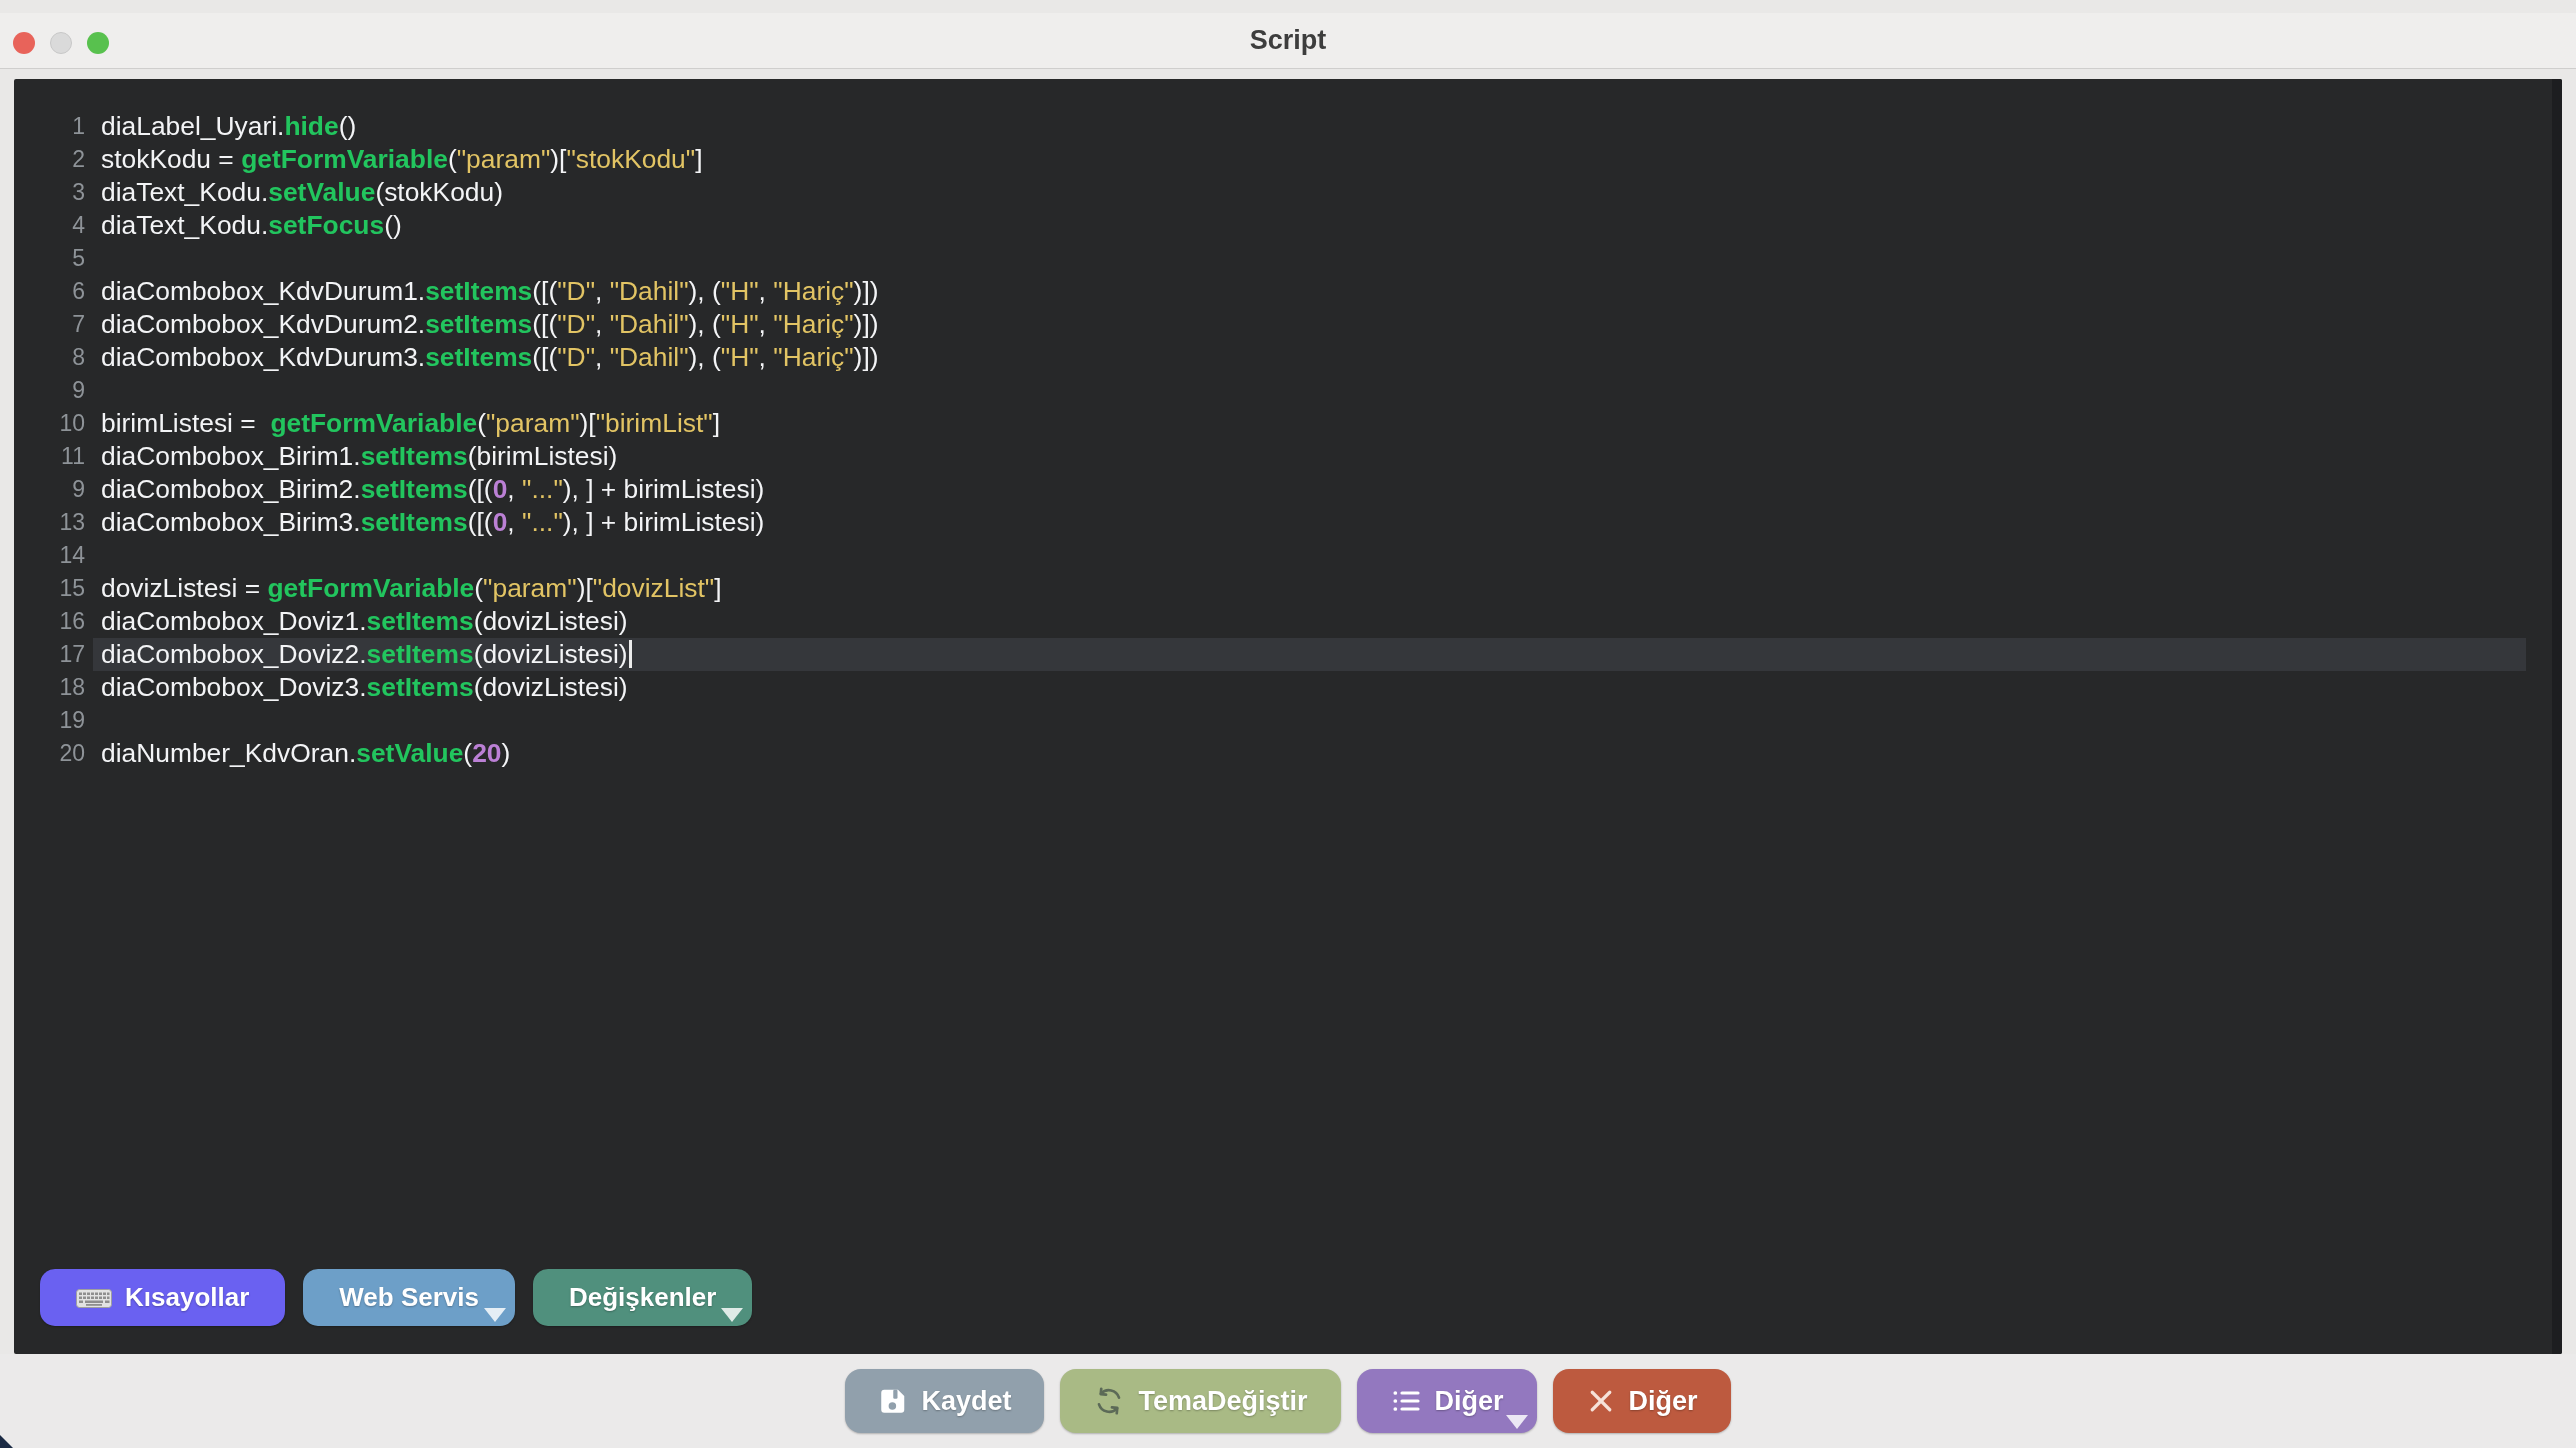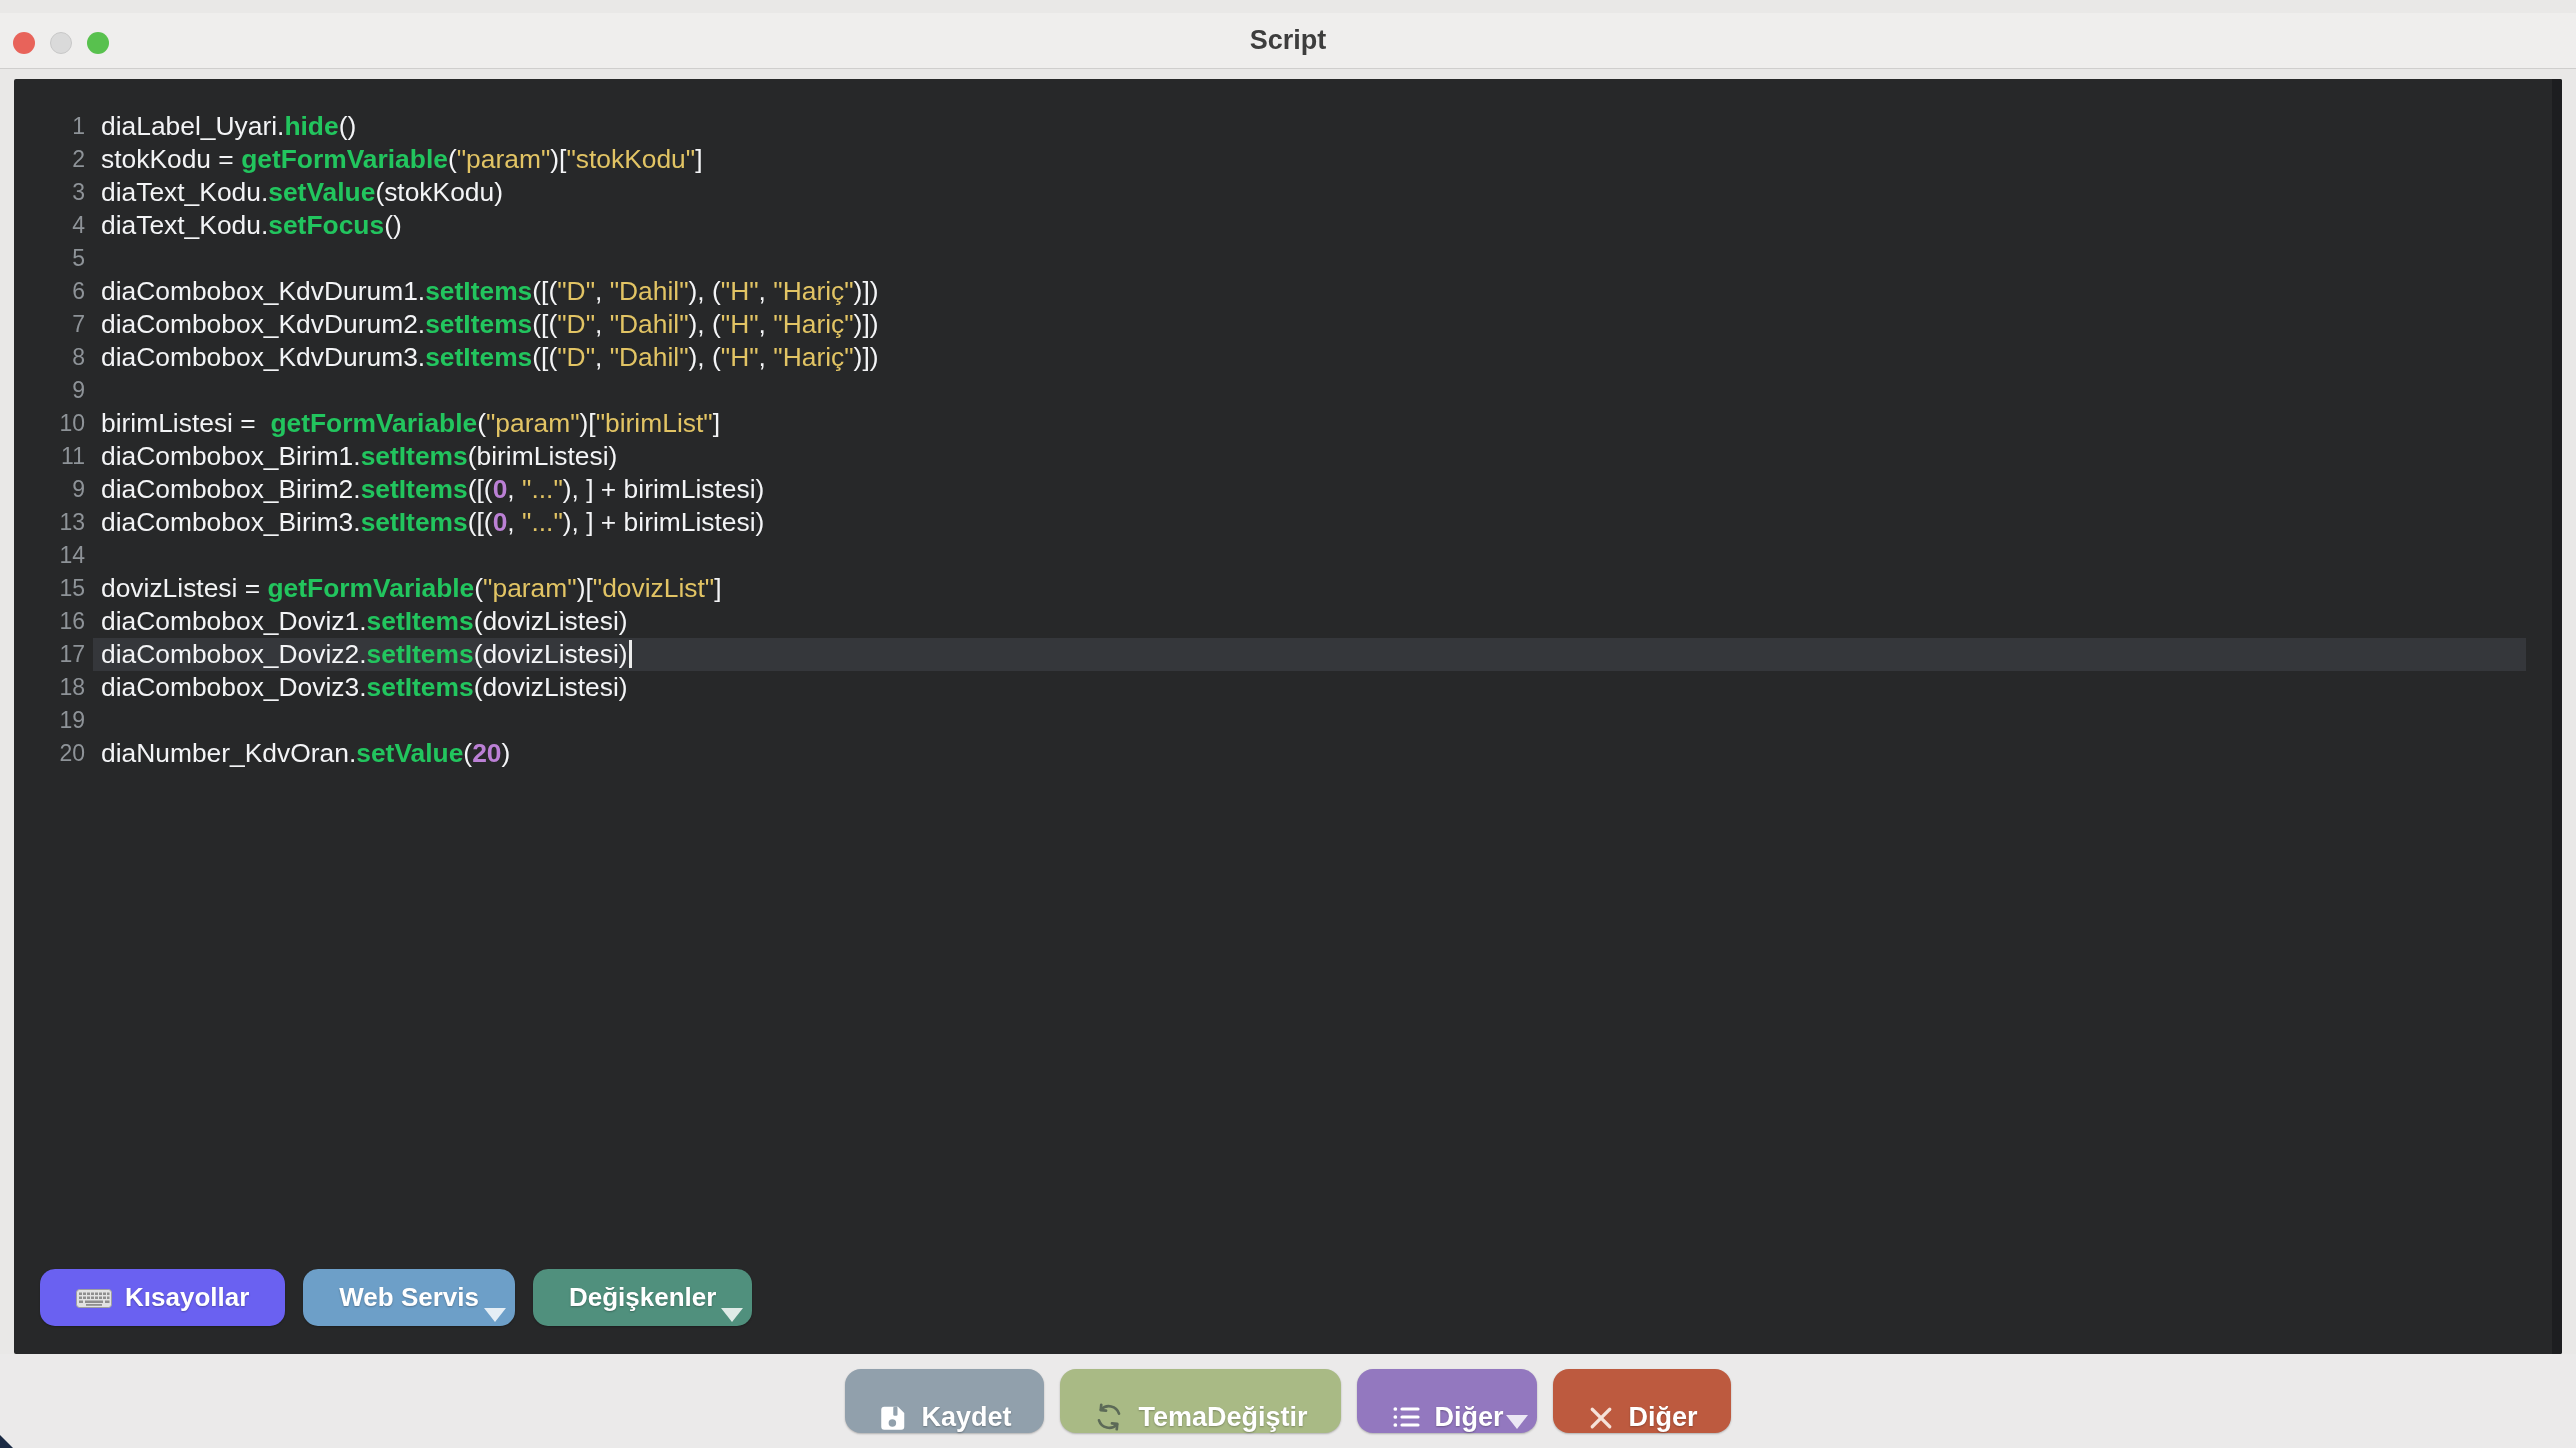--- a/index.html
+++ b/index.html
@@ -69,21 +69,21 @@
   
   .editor-toolbar { position:absolute; left:26px; bottom:28px; display:flex; gap:18px; }
   .tb-btn { height:57px; border-radius:15px; font-size:26px; padding:0 36px; }
 
   
   .footer {
     position:absolute; left:0; right:0; bottom:0; height:94px;
     background:#ebeaea;
     display:flex; align-items:center; justify-content:center; gap:16px;
   }
-  .ft-btn { height:64px; border-radius:16px; font-size:27px; padding:0 33px;align-items:flex-end; }
+  .ft-btn { height:64px; border-radius:16px; font-size:27px; padding:0 33px; }
 
   .icon { display:inline-flex; align-items:center; }
 
   
   .cursor-fragment {
     position:absolute; left:0; bottom:0; width:0; height:0;
     border-bottom:13px solid #1b2a44; border-right:13px solid transparent;
   }
 </style>
 </head>

